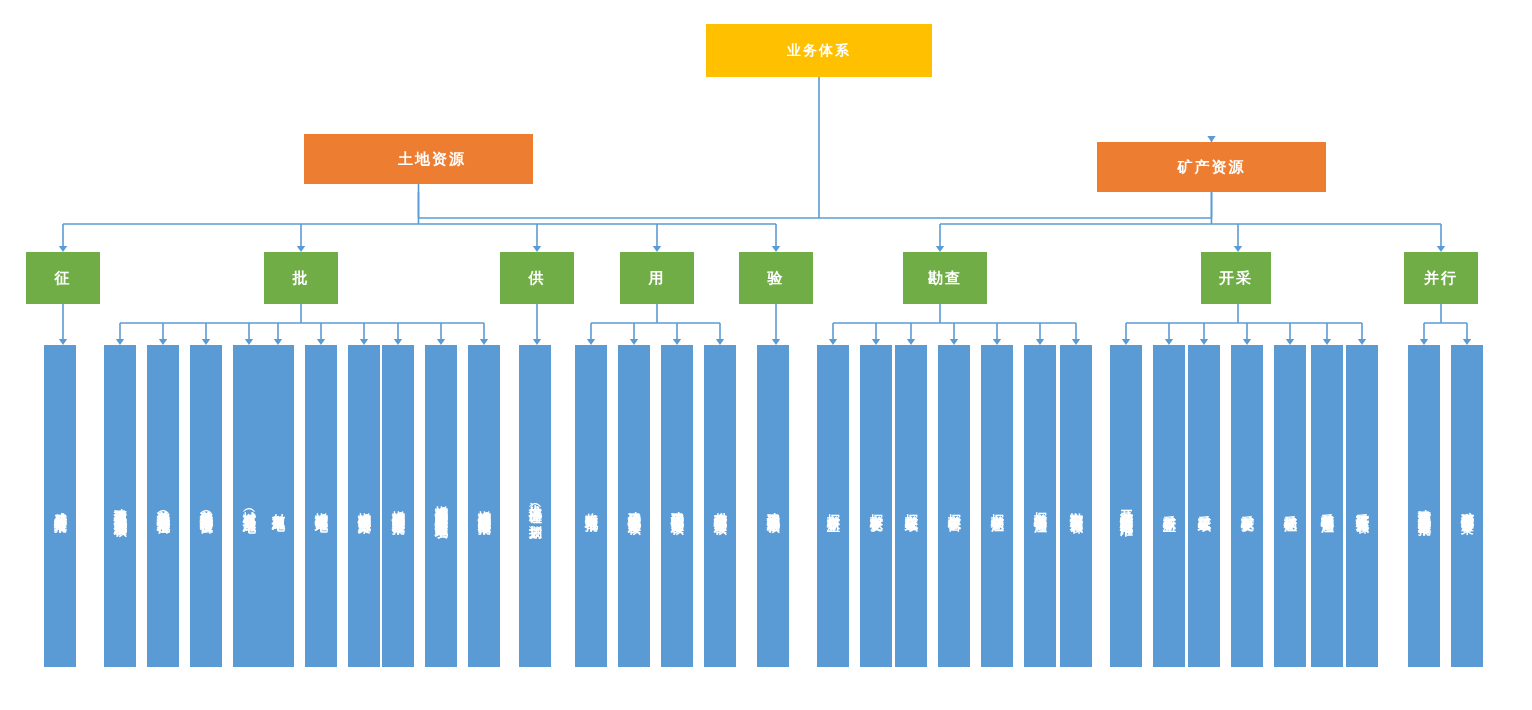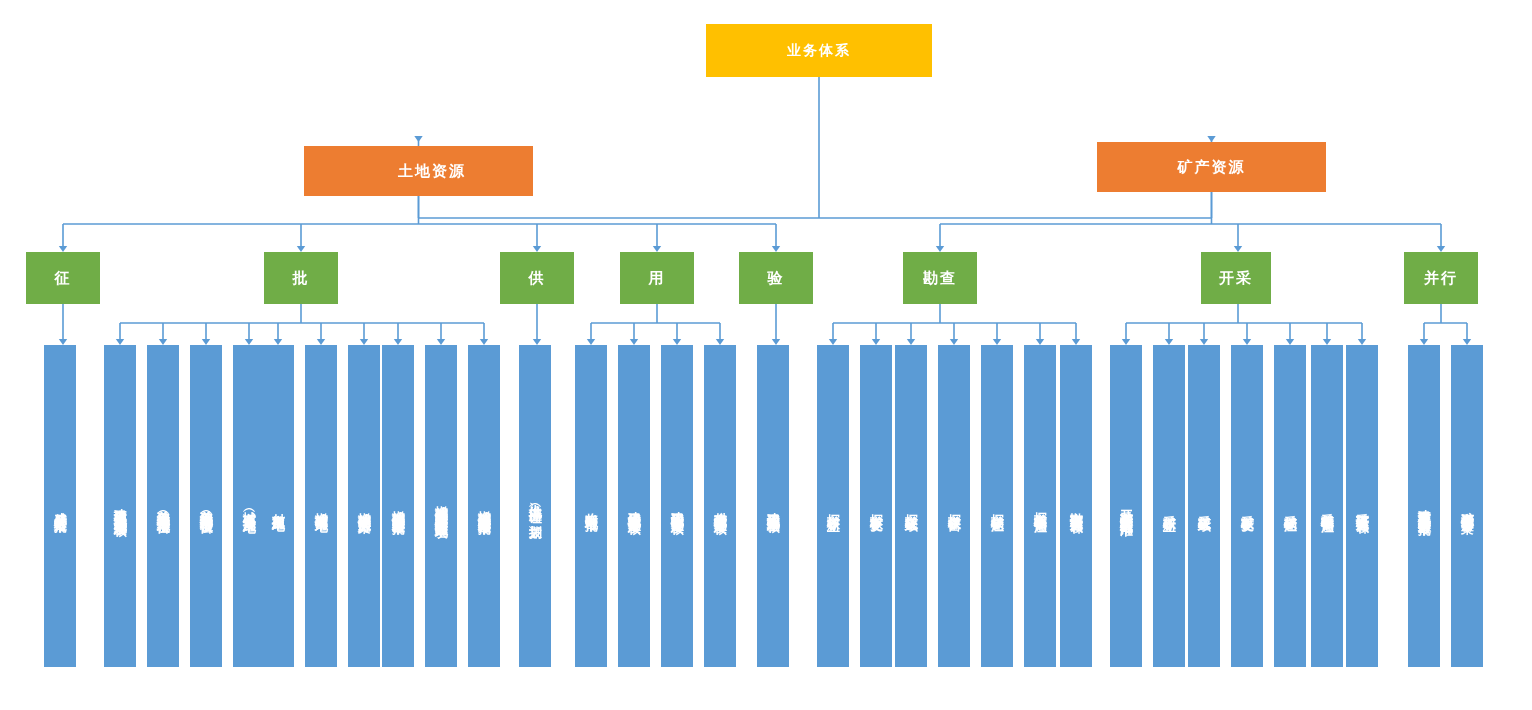--- a/index.html
+++ b/index.html
@@ -171,42 +171,42 @@
       <path d="M 1424 323 L 1467 323" stroke="#5B9BD5" stroke-width="1.6" fill="none"></path>
       <path d="M 1424 323 L 1424 339" stroke="#5B9BD5" stroke-width="1.6" fill="none"></path>
       <path d="M 1419.8 339 L 1428.2 339 L 1424 345 Z" fill="#5B9BD5"></path>
       <path d="M 1467 323 L 1467 339" stroke="#5B9BD5" stroke-width="1.6" fill="none"></path>
       <path d="M 1462.8 339 L 1471.2 339 L 1467 345 Z" fill="#5B9BD5"></path>
     </svg>
   <div id="nodes">
       <div class="node root" style="left: 706px; top: 24px; width: 226px; height: 53px;">
         <span>业务体系</span>
       </div>
-      <div class="node cat" style="left: 304px; top: 146px; width: 229px; height: 50px; padding-left: 27px;">
+      <div class="node cat" style="left: 304px; top: 134px; width: 229px; height: 50px; padding-left: 27px;">
         <span>土地资源</span>
       </div>
       <div class="node cat" style="left: 1097px; top: 142px; width: 229px; height: 50px; justify-content: center;">
         <span>矿产资源</span>
       </div>
       <div class="node stage" style="left: 26px; top: 252px; width: 74px; height: 52px;">
         <span>征</span>
       </div>
       <div class="node stage" style="left: 264px; top: 252px; width: 74px; height: 52px;">
         <span>批</span>
       </div>
       <div class="node stage" style="left: 500px; top: 252px; width: 74px; height: 52px;">
         <span>供</span>
       </div>
       <div class="node stage" style="left: 620px; top: 252px; width: 74px; height: 52px;">
         <span>用</span>
       </div>
       <div class="node stage" style="left: 739px; top: 252px; width: 74px; height: 52px;">
         <span>验</span>
       </div>
-      <div class="node stage" style="left: 903px; top: 252px; width: 74px; height: 52px;">
+      <div class="node stage" style="left: 903px; top: 252px; width: 84px; height: 52px;">
         <span>勘查</span>
       </div>
       <div class="node stage" style="left: 1201px; top: 252px; width: 70px; height: 52px;">
         <span>开采</span>
       </div>
       <div class="node stage" style="left: 1404px; top: 252px; width: 74px; height: 52px;">
         <span>并行</span>
       </div>
       <div class="node leaf" style="left: 44px; top: 345px; width: 32px; height: 322px;">
         <span>成片开发方案审批</span>

